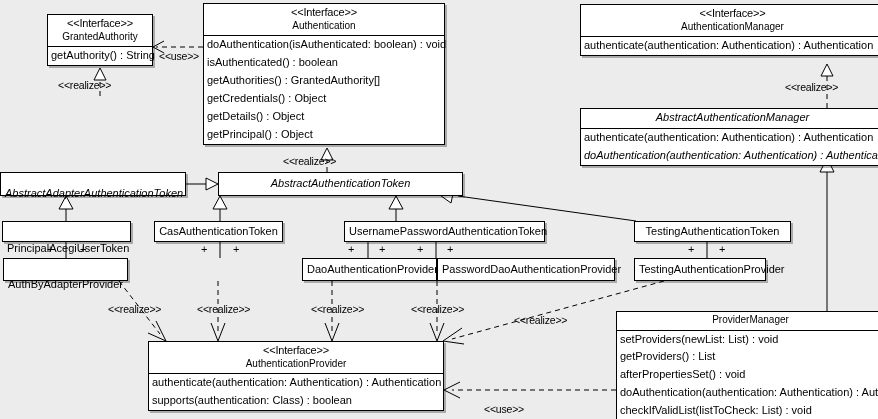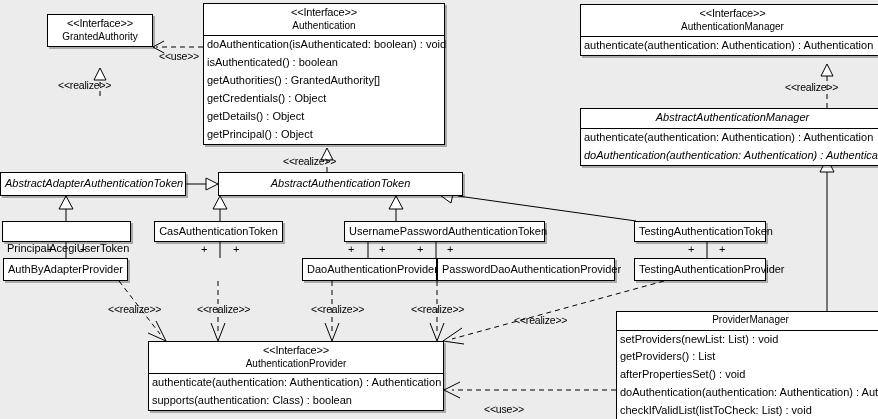--- a/index.html
+++ b/index.html
@@ -170,20 +170,23 @@
     <path class="dashed" d="M 616,390 L 452,390"></path>
     <path class="openarrow" d="M 460,382 L 444,390 L 460,398"></path>
 
   </svg>
 
   <div class="umlbox" style="left:47px; top:14px; width:106px;">
     <div class="hdr">
       <span class="stereo">&lt;&lt;Interface&gt;&gt;</span>
       <span class="cname">GrantedAuthority</span>
     </div>
+    <div class="sep members">
+      <div class="member">getAuthority() : String</div>
+    </div>
   </div>
 
 
   <div class="umlbox" style="left:203px; top:3px; width:242px;">
     <div class="hdr">
       <span class="stereo">&lt;&lt;Interface&gt;&gt;</span>
       <span class="cname">Authentication</span>
     </div>
     <div class="sep members">
       <div class="member">doAuthentication(isAuthenticated: boolean) : void</div>
@@ -209,45 +212,45 @@
     <div class="hdr">
       <span class="cname abstract">AbstractAuthenticationManager</span>
     </div>
     <div class="sep members">
       <div class="member">authenticate(authentication: Authentication) : Authentication</div>
       <div class="member abstract">doAuthentication(authentication: Authentication) : Authentication</div>
     </div>
   </div>
 
   <div class="umlbox" style="left:0px; top:172px; width:186px; height:24px;">
-    <div class="compactname abstract" style="padding-top:5px;">AbstractAdapterAuthenticationToken</div>
+    <div class="compactname abstract" style="padding-top:15px;">AbstractAdapterAuthenticationToken</div>
   </div>
 
   <div class="umlbox" style="left:218px; top:172px; width:245px; height:24px;">
     <div class="compactname abstract" style="padding-top:5px;">AbstractAuthenticationToken</div>
   </div>
 
   <div class="umlbox" style="left:2px; top:221px; width:129px; height:21px;">
     <div class="compactname" style="padding-top:21px;">PrincipalAcegiUserToken</div>
   </div>
 
   <div class="umlbox" style="left:344px; top:221px; width:201px; height:21px;">
     <div class="compactname" style="padding-top:4px;">UsernamePasswordAuthenticationToken</div>
   </div>
 
   <div class="umlbox" style="left:154px; top:221px; width:129px; height:21px;">
     <div class="compactname" style="padding-top:4px;">CasAuthenticationToken</div>
   </div>
 
-  <div class="umlbox" style="left:634px; top:221px; width:132px; height:21px;">
+  <div class="umlbox" style="left:634px; top:221px; width:157px; height:21px;">
     <div class="compactname" style="padding-top:4px;">TestingAuthenticationToken</div>
   </div>
 
   <div class="umlbox" style="left:3px; top:258px; width:125px; height:23px;">
-    <div class="compactname" style="padding-top:5px;">AuthByAdapterProvider</div>
+    <div class="compactname" style="padding-top:20px;">AuthByAdapterProvider</div>
   </div>
 
 
   <div class="umlbox" style="left:302px; top:258px; width:135px; height:23px;">
     <div class="compactname" style="padding-top:5px;">DaoAuthenticationProvider</div>
   </div>
 
   <div class="umlbox" style="left:437px; top:258px; width:178px; height:23px;">
     <div class="compactname" style="padding-top:5px;">PasswordDaoAuthenticationProvider</div>
   </div>

